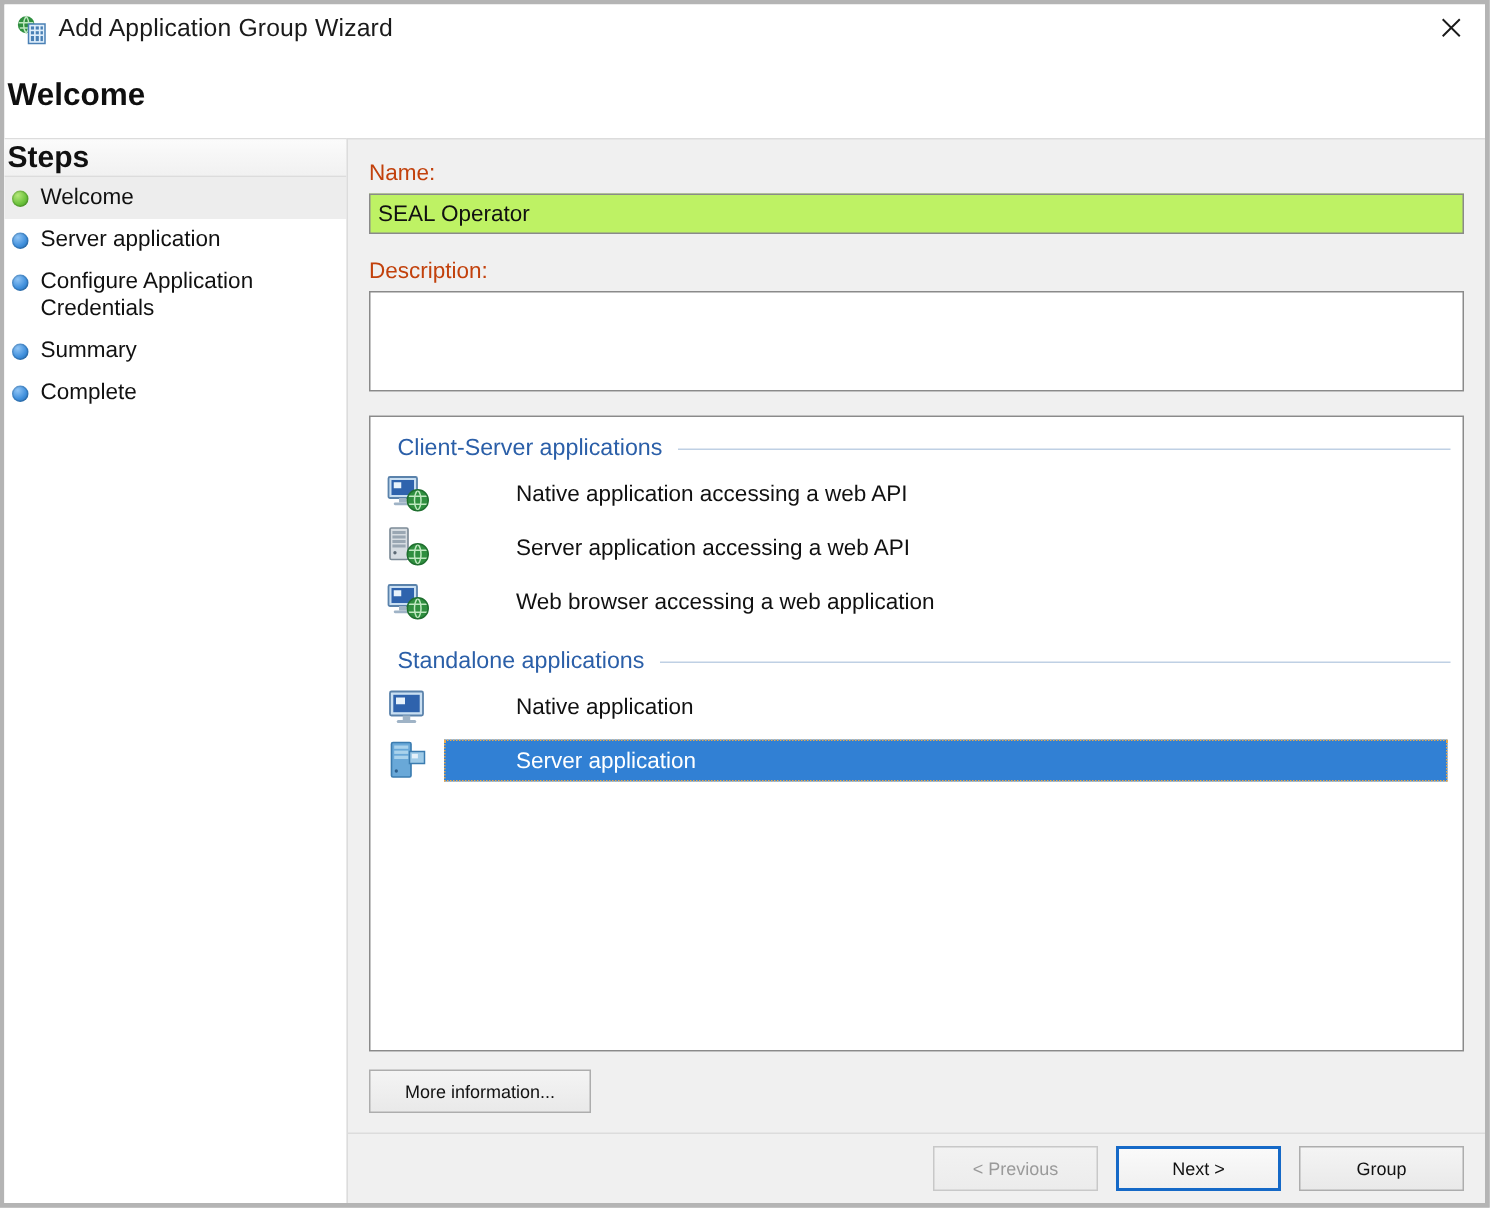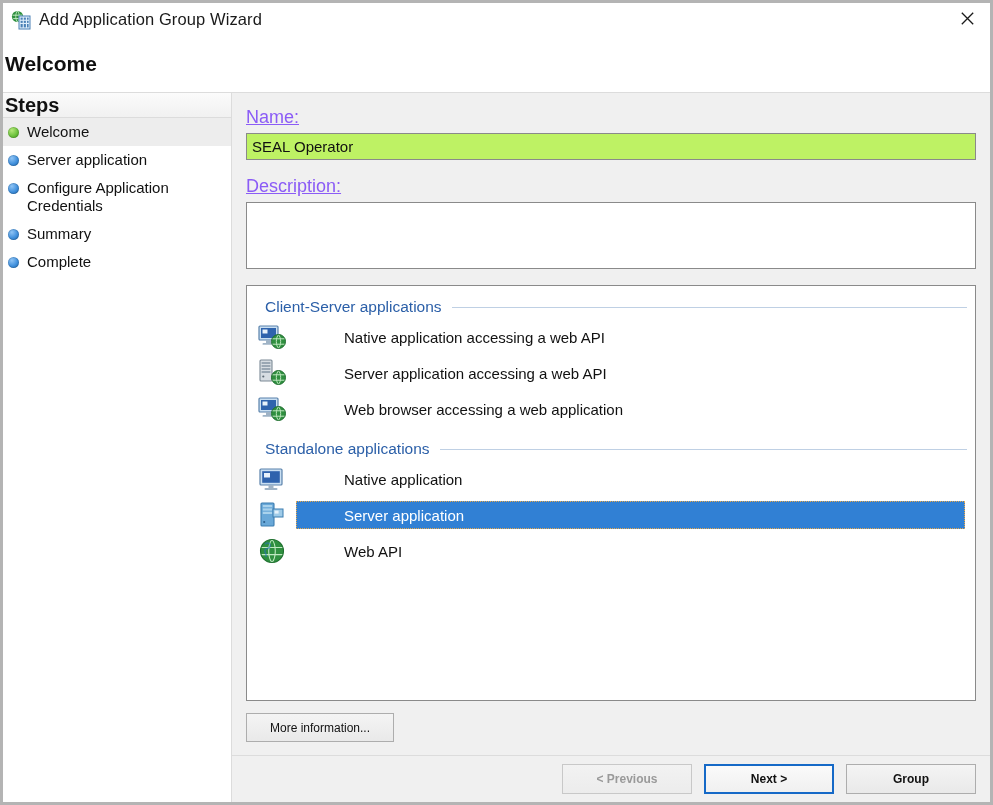--- a/index.html
+++ b/index.html
@@ -157,24 +157,23 @@
   }
   .content-inner {
     flex: 1 1 auto;
     padding: 14px 14px 0 14px;
     box-sizing: border-box;
     min-height: 0;
     display: flex;
     flex-direction: column;
   }
   .field-label {
-    font-size: 18px;
-    color: #8b5cf6;
+    font-size: 15px;
+    color: #c2410c;
     margin-bottom: 5px;
-    text-decoration: underline;
   }
   .text-input {
     height: 27px;
     background: #bef264;
     border: 1px solid #8a8a8a;
     box-sizing: border-box;
     display: flex;
     align-items: center;
     padding-left: 5px;
     font-size: 15px;
@@ -289,21 +288,21 @@
     min-height: 47px;
     background: #f0f0f0;
     border-top: 1px solid #dcdcdc;
     box-sizing: border-box;
     display: flex;
     align-items: center;
     justify-content: flex-end;
     padding-right: 14px;
     gap: 12px;
   }
-  .btn.nav { width: 130px; height: 30px; font-weight: bold; }
+  .btn.nav { width: 110px; height: 30px; }
   .btn.disabled {
     color: #9a9a9a;
     background: linear-gradient(to bottom, #f2f2f2 0%, #ececec 100%);
     border-color: #c8c8c8;
   }
   .btn.default {
     border: 2px solid #1569c7;
     background: linear-gradient(to bottom, #fafafa 0%, #f0f0f0 100%);
   }
 </style>
@@ -472,32 +471,20 @@
                 <rect x="5.8" y="11.8" width="9.4" height="2.2" fill="#a9d2ec"></rect>
                 <rect x="16" y="9" width="10" height="8" fill="#9fcbe8" stroke="#3b7cb0" stroke-width="1"></rect>
                 <rect x="17.6" y="10.6" width="4" height="3" fill="#e4f1fa"></rect>
                 <circle cx="7.2" cy="22" r="1.1" fill="#2b5e8c"></circle>
               </svg>
             </div>
             <div class="tpl-sel"></div>
             <div class="tpl-label">Server application</div>
           </div>
 
-          <div class="tpl-row">
-            <div class="tpl-icon">
-              <svg width="30" height="30" viewBox="0 0 30 30">
-                <circle cx="15" cy="15" r="11.5" fill="#2f8f3f"></circle>
-                <path d="M3.8 11.5 L26.2 11.5 M3.5 18.6 L26.5 18.6" stroke="#bfe8c0" stroke-width="1.1" fill="none"></path>
-                <path d="M15 3.5 C10.6 8.6 10.6 21.4 15 26.5 C19.4 21.4 19.4 8.6 15 3.5Z" fill="none" stroke="#bfe8c0" stroke-width="1.1"></path>
-                <path d="M8 8 C11 6 14 7.5 13 10.5 C12 13 9 12 8 14 C7 16 10 18 9 21" fill="none" stroke="#2a6fc2" stroke-width="1.6" opacity="0.55"></path>
-                <circle cx="15" cy="15" r="11.5" fill="none" stroke="#1f6f2f" stroke-width="1.1"></circle>
-              </svg>
-            </div>
-            <div class="tpl-label">Web API</div>
-          </div>
 
         </div>
 
         <div class="more-info-wrap">
           <div class="btn more-info">More information...</div>
         </div>
 
       </div>
 
       <div class="footer">

